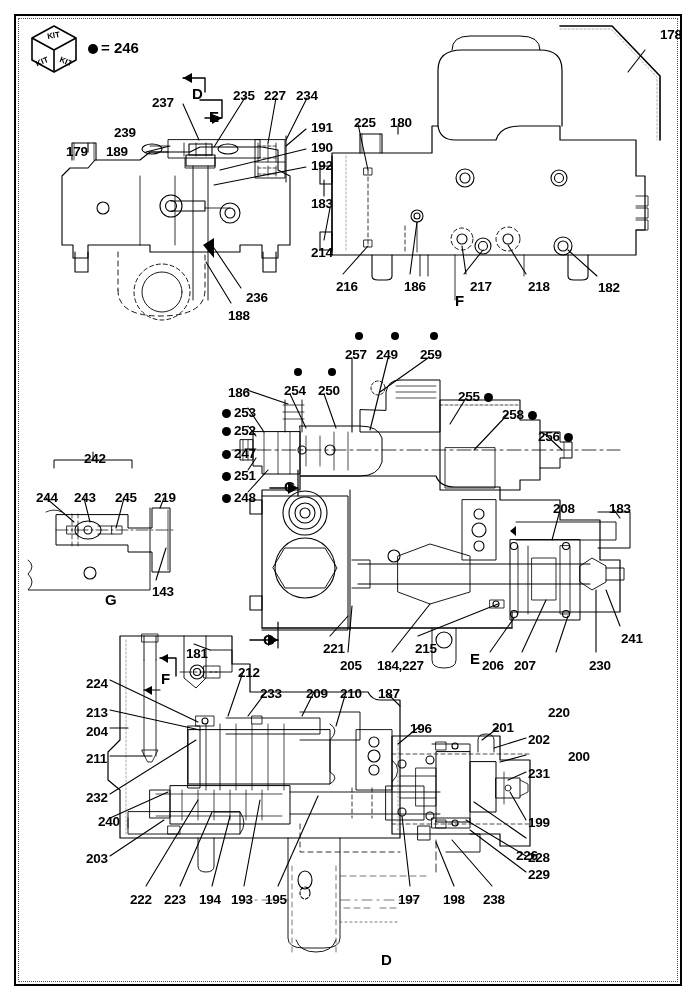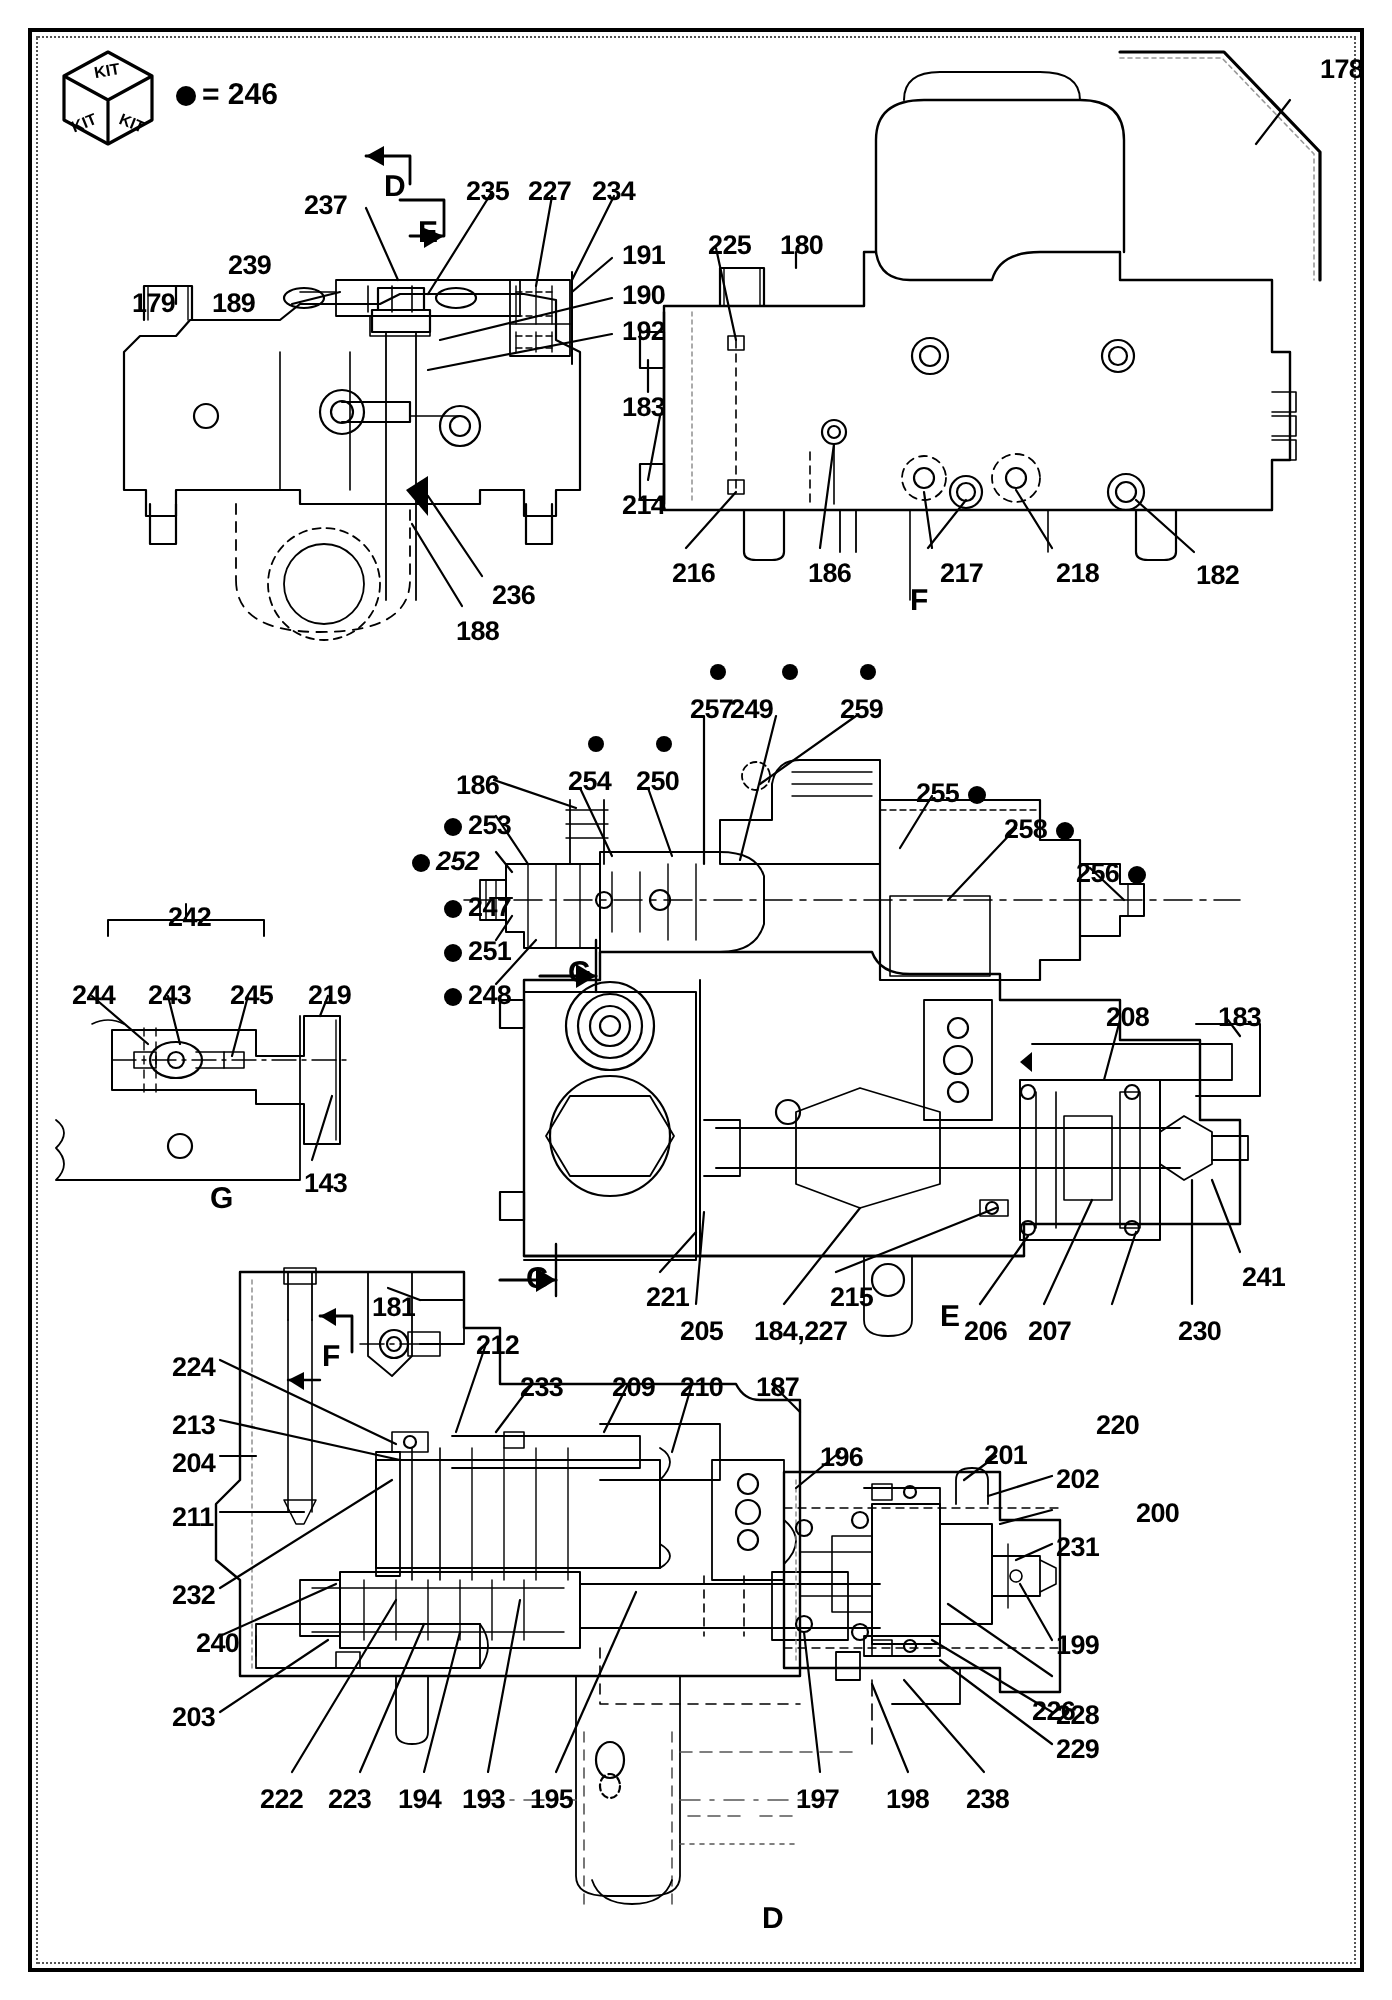--- a/index.html
+++ b/index.html
@@ -459,33 +459,33 @@
       <div class="lbl" style="left: 311px; top: 246px;"><span>214</span></div>
       <div class="lbl" style="left: 336px; top: 280px;"><span>216</span></div>
       <div class="lbl" style="left: 404px; top: 280px;"><span>186</span></div>
       <div class="lbl" style="left: 470px; top: 280px;"><span>217</span></div>
       <div class="lbl" style="left: 528px; top: 280px;"><span>218</span></div>
       <div class="lbl" style="left: 598px; top: 281px;"><span>182</span></div>
       <div class="lbl" style="left: 246px; top: 291px;"><span>236</span></div>
       <div class="lbl" style="left: 228px; top: 309px;"><span>188</span></div>
       <div class="lbl" style="left: 345px; top: 348px;"><span>257</span></div>
       <div class="bul" style="left: 355px; top: 332px;"></div>
-      <div class="lbl" style="left: 365px; top: 348px;"><span>249</span></div>
+      <div class="lbl" style="left: 376px; top: 348px;"><span>249</span></div>
       <div class="bul" style="left: 391px; top: 332px;"></div>
       <div class="lbl" style="left: 420px; top: 348px;"><span>259</span></div>
       <div class="bul" style="left: 430px; top: 332px;"></div>
       <div class="lbl" style="left: 284px; top: 384px;"><span>254</span></div>
       <div class="bul" style="left: 294px; top: 368px;"></div>
       <div class="lbl" style="left: 318px; top: 384px;"><span>250</span></div>
       <div class="bul" style="left: 328px; top: 368px;"></div>
       <div class="lbl" style="left: 228px; top: 386px;"><span>186</span></div>
       <div class="lbl" style="left: 458px; top: 390px;"><span>255</span><span style="display: inline-block; width: 9px; height: 9px; border-radius: 50%; background: rgb(0, 0, 0); margin-left: 4px; vertical-align: middle;"></span></div>
       <div class="lbl" style="left: 222px; top: 406px;"><span style="display: inline-block; width: 9px; height: 9px; border-radius: 50%; background: rgb(0, 0, 0); margin-right: 3px; vertical-align: middle;"></span><span>253</span></div>
       <div class="lbl" style="left: 502px; top: 408px;"><span>258</span><span style="display: inline-block; width: 9px; height: 9px; border-radius: 50%; background: rgb(0, 0, 0); margin-left: 4px; vertical-align: middle;"></span></div>
-      <div class="lbl" style="left: 206px; top: 424px; font-style: italic;"><span style="display: inline-block; width: 9px; height: 9px; border-radius: 50%; background: rgb(0, 0, 0); margin-right: 3px; vertical-align: middle;"></span><span>252</span></div>
+      <div class="lbl" style="left: 222px; top: 424px;"><span style="display: inline-block; width: 9px; height: 9px; border-radius: 50%; background: rgb(0, 0, 0); margin-right: 3px; vertical-align: middle;"></span><span>252</span></div>
       <div class="lbl" style="left: 538px; top: 430px;"><span>256</span><span style="display: inline-block; width: 9px; height: 9px; border-radius: 50%; background: rgb(0, 0, 0); margin-left: 4px; vertical-align: middle;"></span></div>
       <div class="lbl" style="left: 222px; top: 447px;"><span style="display: inline-block; width: 9px; height: 9px; border-radius: 50%; background: rgb(0, 0, 0); margin-right: 3px; vertical-align: middle;"></span><span>247</span></div>
       <div class="lbl" style="left: 222px; top: 469px;"><span style="display: inline-block; width: 9px; height: 9px; border-radius: 50%; background: rgb(0, 0, 0); margin-right: 3px; vertical-align: middle;"></span><span>251</span></div>
       <div class="lbl" style="left: 222px; top: 491px;"><span style="display: inline-block; width: 9px; height: 9px; border-radius: 50%; background: rgb(0, 0, 0); margin-right: 3px; vertical-align: middle;"></span><span>248</span></div>
       <div class="lbl" style="left: 84px; top: 452px;"><span>242</span></div>
       <div class="lbl" style="left: 36px; top: 491px;"><span>244</span></div>
       <div class="lbl" style="left: 74px; top: 491px;"><span>243</span></div>
       <div class="lbl" style="left: 115px; top: 491px;"><span>245</span></div>
       <div class="lbl" style="left: 154px; top: 491px;"><span>219</span></div>
       <div class="lbl" style="left: 152px; top: 585px;"><span>143</span></div>

